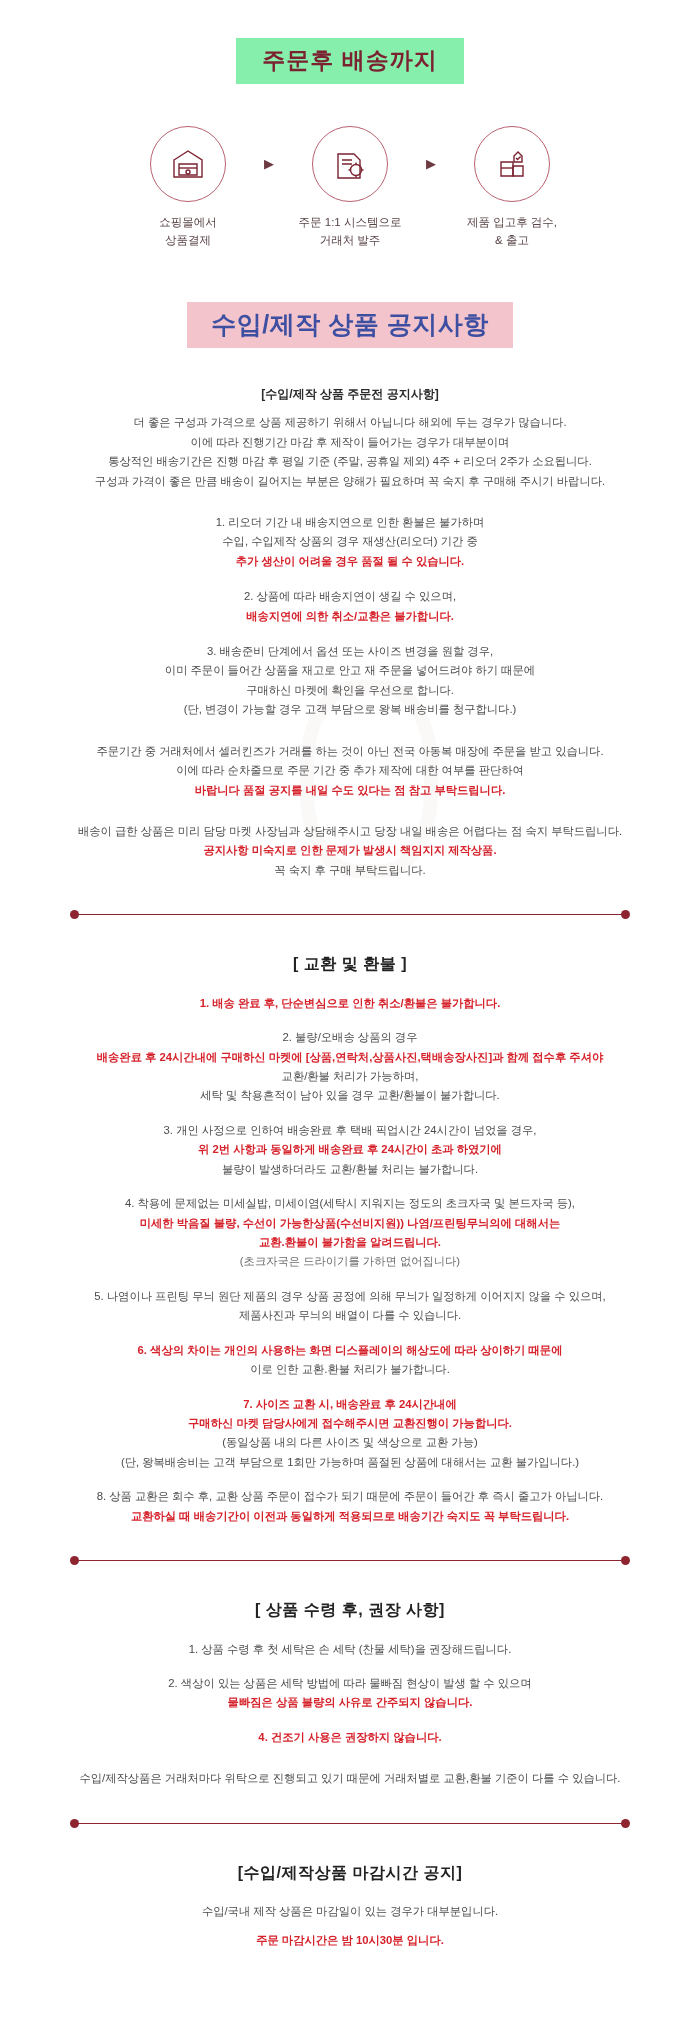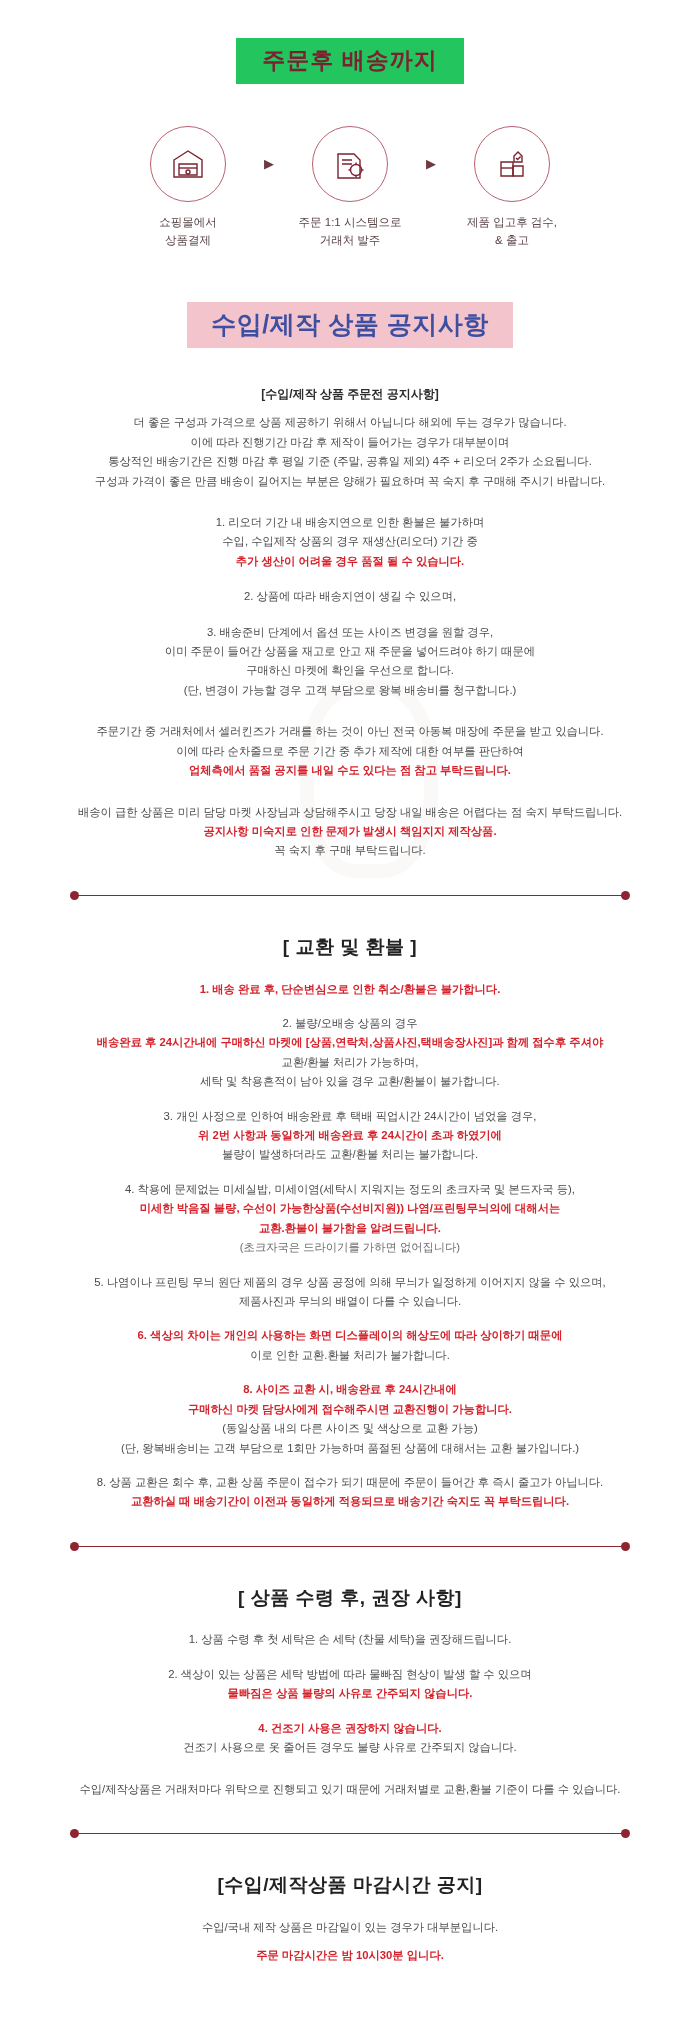--- a/index.html
+++ b/index.html
@@ -33,21 +33,21 @@
   }
   .content { position: relative; z-index: 2; }
 
   
   .banner-wrap {
     text-align: center;
     padding-top: 38px;
   }
   .banner {
     display: inline-block;
-    background: #22c55e;
+    background: #86efac;
     padding: 7px 26px 8px 26px;
   }
   .banner-text {
     font-size: 23px;
     font-weight: bold;
     color: #7b2230;
     letter-spacing: 1px;
   }
 
   
@@ -146,21 +146,21 @@
     top: 0px;
     width: 9px;
     height: 9px;
     background: #8d2430;
     border-radius: 50%;
   }
   .divider .dot.l { left: 0; }
   .divider .dot.r { right: 0; }
 
   .sub-head {
-    font-size: 19px;
+    font-size: 16px;
     font-weight: bold;
     color: #222;
     text-align: center;
     margin-bottom: 16px;
     letter-spacing: .5px;
   }
   .item { margin-top: 15px; }
   .item:first-child { margin-top: 0; }
 </style>
 </head>
@@ -235,34 +235,35 @@
       <div>구성과 가격이 좋은 만큼 배송이 길어지는 부분은 양해가 필요하며 꼭 숙지 후 구매해 주시기 바랍니다.</div>
 
       <div class="gap-l">
         <div>1. 리오더 기간 내 배송지연으로 인한 환불은 불가하며</div>
         <div>수입, 수입제작 상품의 경우 재생산(리오더) 기간 중</div>
         <div class="red-b">추가 생산이 어려울 경우 품절 될 수 있습니다.</div>
       </div>
 
       <div class="gap-m">
         <div>2. 상품에 따라 배송지연이 생길 수 있으며,</div>
+        <div class="red-b">배송지연에 의한 취소/교환은 불가합니다.</div>
       </div>
 
       <div class="gap-m">
         <div>3. 배송준비 단계에서 옵션 또는 사이즈 변경을 원할 경우,</div>
         <div style="white-space:pre-line">이미 주문이 들어간 상품을 재고로 안고 재 주문을 넣어드려야 하기 때문에
 구매하신 마켓에 확인을 우선으로 합니다.</div>
         <div>(단, 변경이 가능할 경우 고객 부담으로 왕복 배송비를 청구합니다.)</div>
       </div>
 
 
       <div class="gap-l">
         <div>주문기간  중 거래처에서 셀러킨즈가 거래를 하는 것이 아닌 전국 아동복 매장에 주문을 받고 있습니다.</div>
         <div>이에 따라 순차줄므로 주문 기간 중 추가 제작에 대한 여부를 판단하여</div>
-        <div class="red-b">업체측에서 품절 공지를 내일 수도 있다는 점 참고 부탁드립니다.</div>
+        <div class="red-b">바랍니다 품절 공지를 내일 수도 있다는 점 참고 부탁드립니다.</div>
       </div>
 
       <div class="gap-l">
         <div>배송이 급한 상품은 미리 담당 마켓 사장님과 상담해주시고 당장 내일 배송은 어렵다는 점 숙지 부탁드립니다.</div>
         <div class="red-b">공지사항 미숙지로 인한 문제가 발생시 책임지지 제작상품.</div>
         <div>꼭 숙지 후 구매 부탁드립니다.</div>
       </div>
     </div>
 
     <div class="divider">
@@ -302,21 +303,21 @@
         <div>5. 나염이나 프린팅 무늬 원단 제품의 경우 상품 공정에 의해 무늬가 일정하게 이어지지 않을 수 있으며,</div>
         <div>제품사진과 무늬의 배열이 다를 수 있습니다.</div>
       </div>
 
       <div class="item">
         <div class="red-b">6. 색상의 차이는 개인의 사용하는 화면 디스플레이의 해상도에 따라 상이하기 때문에</div>
         <div>이로 인한 교환.환불 처리가 불가합니다.</div>
       </div>
 
       <div class="item">
-        <div class="red-b">8. 사이즈 교환 시, 배송완료 후 24시간내에</div>
+        <div class="red-b">7. 사이즈 교환 시, 배송완료 후 24시간내에</div>
         <div class="red-b">구매하신 마켓 담당사에게 접수해주시면 교환진행이 가능합니다.</div>
         <div style="white-space:pre-line">(동일상품 내의 다른 사이즈 및 색상으로 교환 가능)
 (단, 왕복배송비는 고객 부담으로 1회만 가능하며 품절된 상품에 대해서는 교환 불가입니다.)</div>
       </div>
 
       <div class="item">
         <div>8. 상품 교환은 회수 후, 교환 상품 주문이 접수가 되기 때문에 주문이 들어간 후 즉시 줄고가 아닙니다.</div>
         <div class="red-b">교환하실 때 배송기간이 이전과 동일하게 적용되므로 배송기간 숙지도 꼭 부탁드립니다.</div>
       </div>
     </div>
@@ -334,21 +335,20 @@
         <div>1. 상품 수령 후 첫 세탁은 손 세탁 (찬물 세탁)을 권장해드립니다.</div>
       </div>
 
       <div class="item">
         <div>2. 색상이 있는 상품은 세탁 방법에 따라 물빠짐 현상이 발생 할 수 있으며</div>
         <div class="red-b">물빠짐은 상품 불량의 사유로 간주되지 않습니다.</div>
       </div>
 
       <div class="item">
         <div class="red-b">4. 건조기 사용은 권장하지 않습니다.</div>
-        <div>건조기 사용으로 옷 줄어든 경우도 불량 사유로 간주되지 않습니다.</div>
       </div>
 
       <div class="gap-l">수입/제작상품은 거래처마다 위탁으로 진행되고 있기 때문에 거래처별로 교환,환불 기준이 다를 수 있습니다.</div>
     </div>
 
     <div class="divider">
       <div class="dot l"></div>
       <div class="line"></div>
       <div class="dot r"></div>
     </div>

